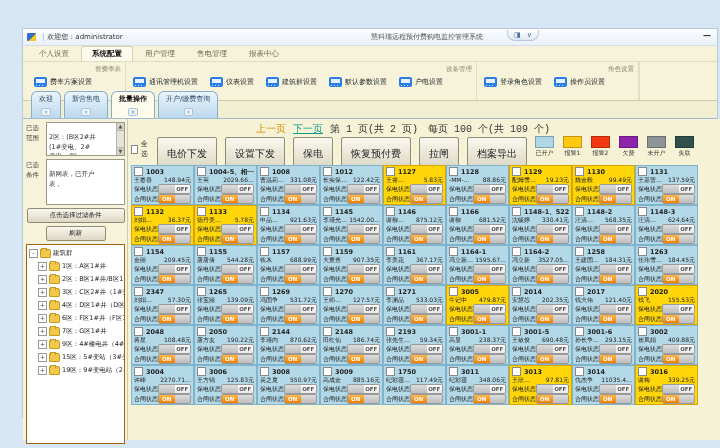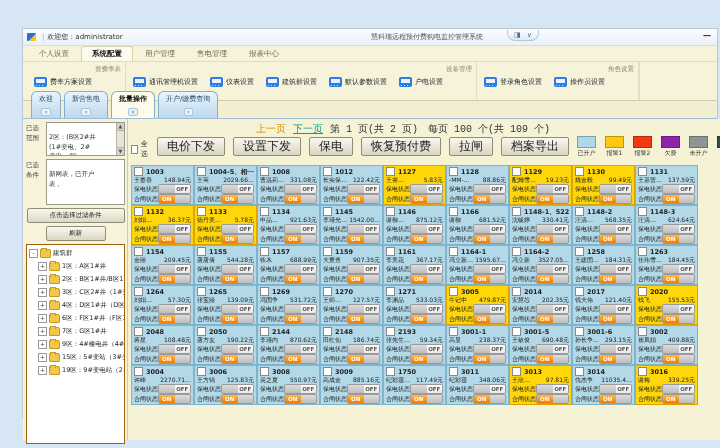--- a/index.html
+++ b/index.html
@@ -52,21 +52,21 @@
   .folder{width:9px;height:7px;background:#f2c84b;border:1px solid #c89a20;border-radius:1px 2px 1px 1px;flex:none;position:relative;}
   .folder:before{content:"";position:absolute;left:0;top:-2px;width:4px;height:2px;background:#f2c84b;border:1px solid #c89a20;border-bottom:none;}
   
   .main{flex:1;background:#f5f2d6;padding:3px 2px 0 3px;box-sizing:border-box;position:relative;}
   .pagerow{display:flex;gap:7px;font-size:10px;color:#333;padding-left:125px;height:12px;font-family:Liberation Mono, monospace;}
   .plink.prev{color:#d98e00;}
   .plink.next{color:#0f9b8e;text-decoration:underline;}
   .controlrow{display:flex;align-items:flex-start;gap:8px;height:26px;margin-top:2px;}
   .selwrap{display:flex;align-items:center;gap:2px;font-size:7px;color:#333;margin-top:3px;text-align:center;}
   .cb{width:7px;height:7px;background:#fff;border:1px solid #888;}
-  .gbtn{background:linear-gradient(#faf8ee,#d9d5c2);border:1px solid #8f8c77;border-radius:2px;font-size:12px;color:#222;padding:0 9px;margin-top:1px;white-space:nowrap;}
+  .gbtn{background:linear-gradient(#faf8ee,#d9d5c2);border:1px solid #8f8c77;border-radius:2px;font-size:10px;color:#222;padding:9px 9px;margin-top:1px;white-space:nowrap;}
   .legend{margin-left:auto;margin-right:60px;display:flex;gap:9px;}
   .litem{display:flex;flex-direction:column;align-items:center;gap:1px;}
   .lsq{width:17px;height:10px;border:1px solid rgba(0,0,0,.25);}
   .ltxt{font-size:6px;color:#333;}
   
   .grid{display:grid;grid-template-columns:repeat(9,63px);grid-auto-rows:40px;gap:0;margin-top:3px;}
   .card{border:1px solid #7fb4cc;background:#b3d9e8;font-size:6px;color:#222;overflow:hidden;box-sizing:border-box;padding:1px 2px;display:flex;flex-direction:column;justify-content:space-between;}
   .card.alarm{background:#ffd60a;border-color:#dba400;}
   .crow{display:flex;align-items:center;justify-content:space-between;line-height:8px;}
   .chead{gap:3px;justify-content:flex-start;}
@@ -944,21 +944,21 @@
               <span class="tlab">合闸状态</span>
               <span class="tgl">
                 <span class="seg on">ON</span>
                 <span class="seg idle"></span>
               </span>
             </div>
           </div>
           <div class="card">
             <div class="crow chead">
               <span class="cb"></span>
-              <span class="room">1264</span>
+              <span class="room">2347</span>
             </div>
             <div class="crow">
               <span class="tname">刘娟…</span>
               <span class="amt">57.30元</span>
             </div>
             <div class="crow">
               <span class="tlab">保电状态</span>
               <span class="tgl">
                 <span class="seg idle"></span>
                 <span class="seg off">OFF</span>

